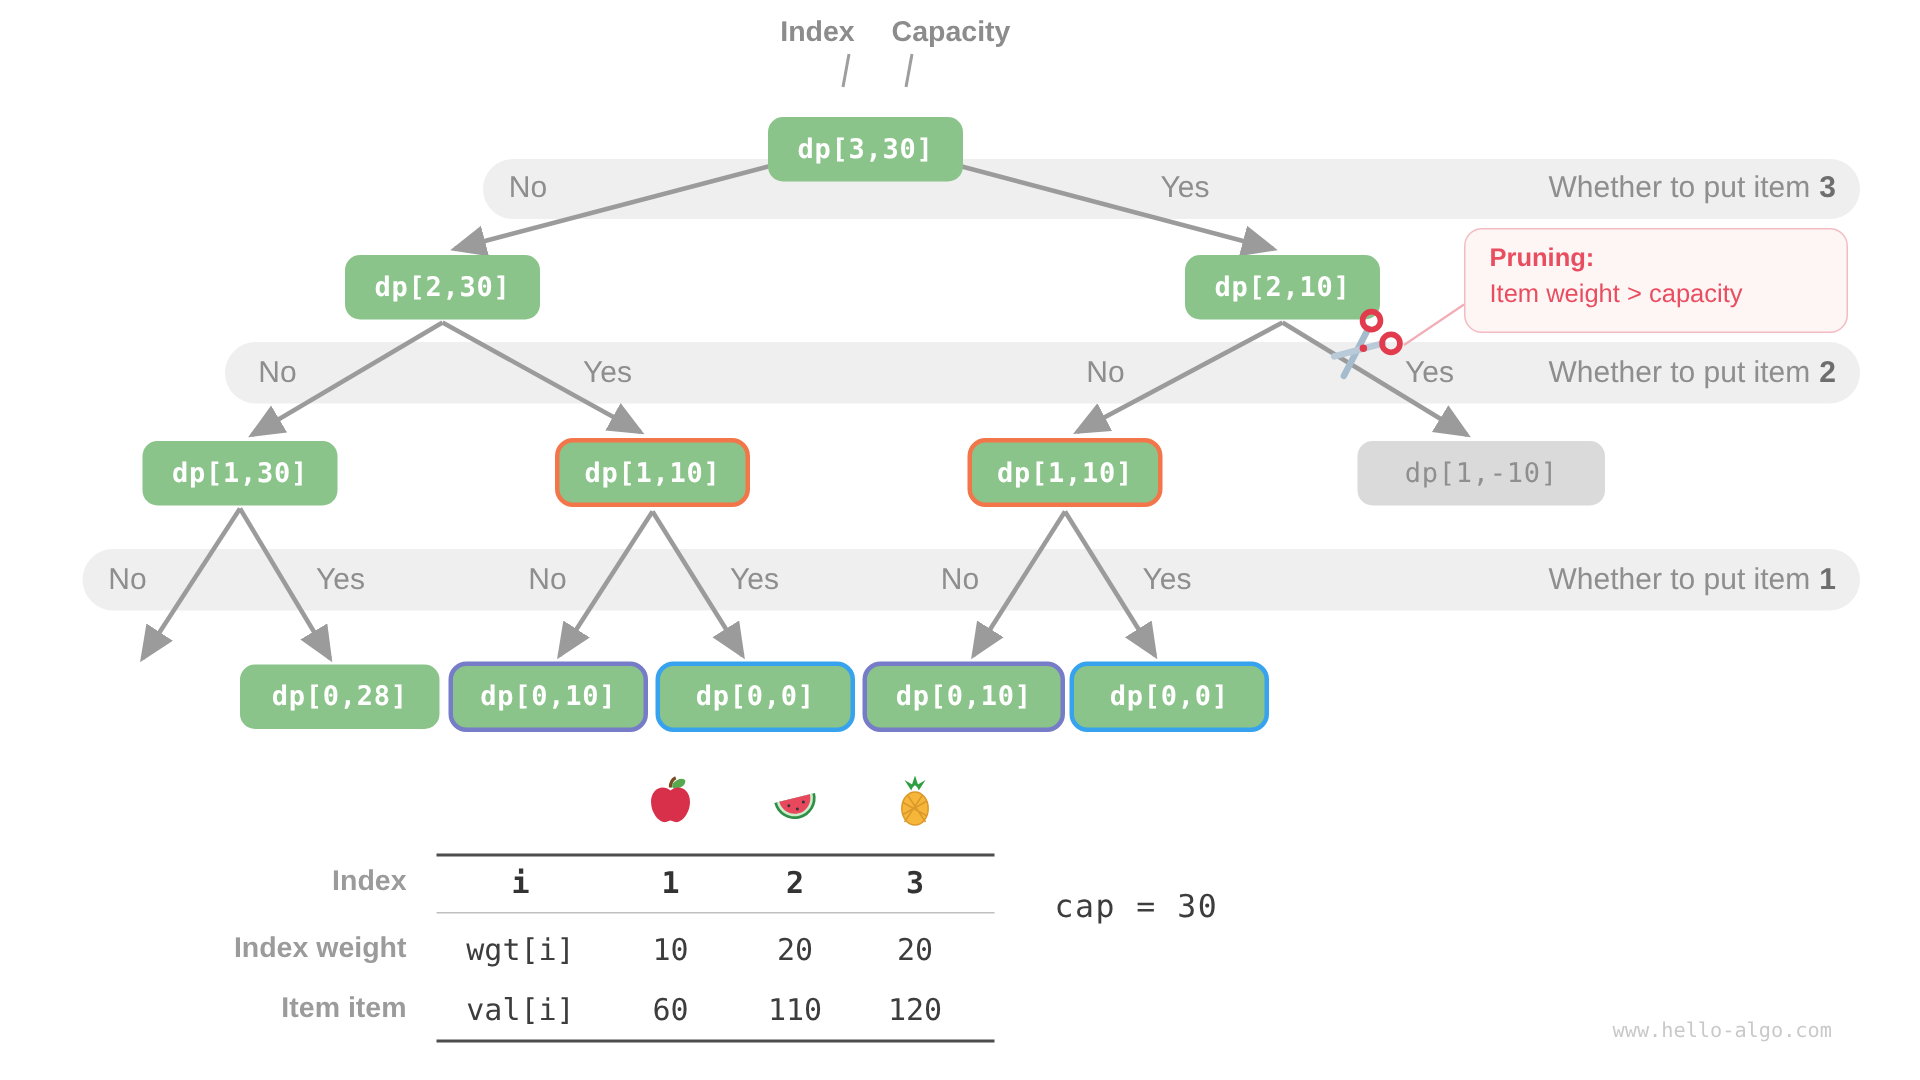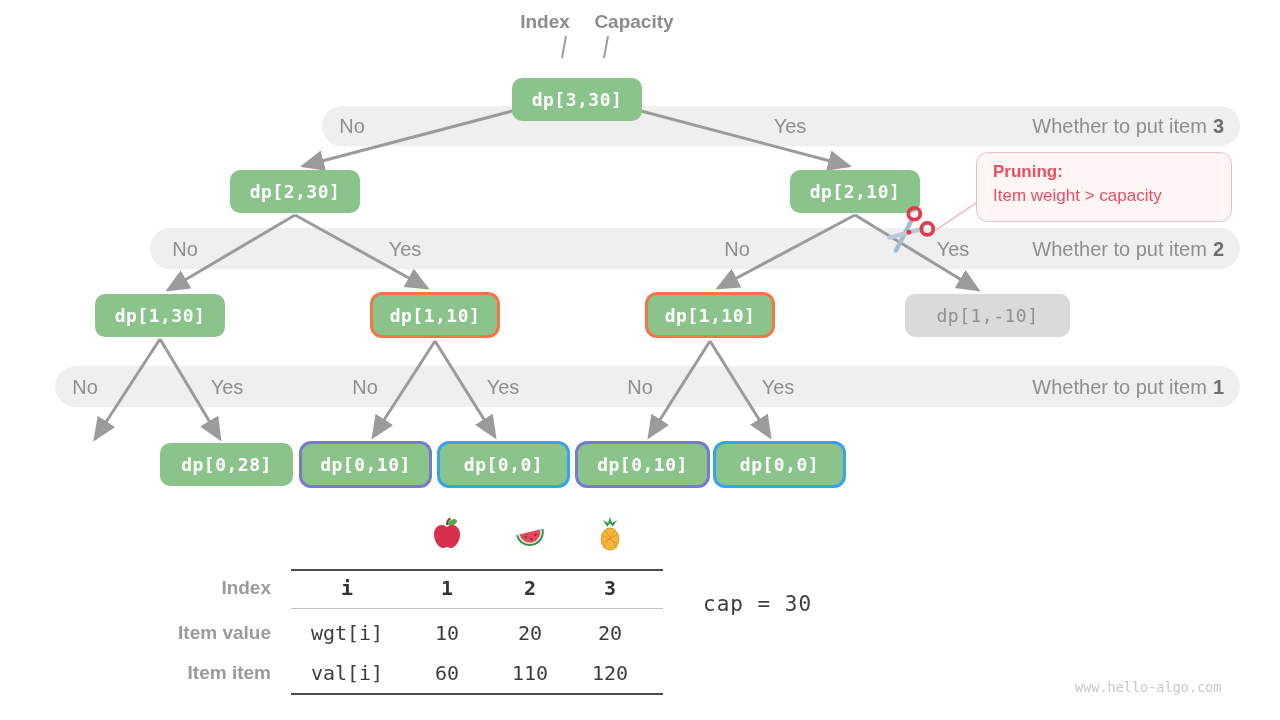--- a/index.html
+++ b/index.html
@@ -188,21 +188,21 @@
     <div class="rule" style="top:54px"></div>
     <div class="trow" style="top:56px; height:34px; line-height:34px">
       <span class="rlabel">Index</span>
       <span class="cell bold ckey">i</span>
       <span class="cell bold cv1">1</span>
       <span class="cell bold cv2">2</span>
       <span class="cell bold cv3">3</span>
     </div>
     <div class="rule light" style="top:93px"></div>
     <div class="trow" style="top:100px">
-      <span class="rlabel">Item value</span>
+      <span class="rlabel">Index weight</span>
       <span class="cell ckey">wgt[i]</span>
       <span class="cell cv1">10</span>
       <span class="cell cv2">20</span>
       <span class="cell cv3">20</span>
     </div>
     <div class="trow" style="top:140px">
       <span class="rlabel">Item item</span>
       <span class="cell ckey">val[i]</span>
       <span class="cell cv1">60</span>
       <span class="cell cv2">110</span>

